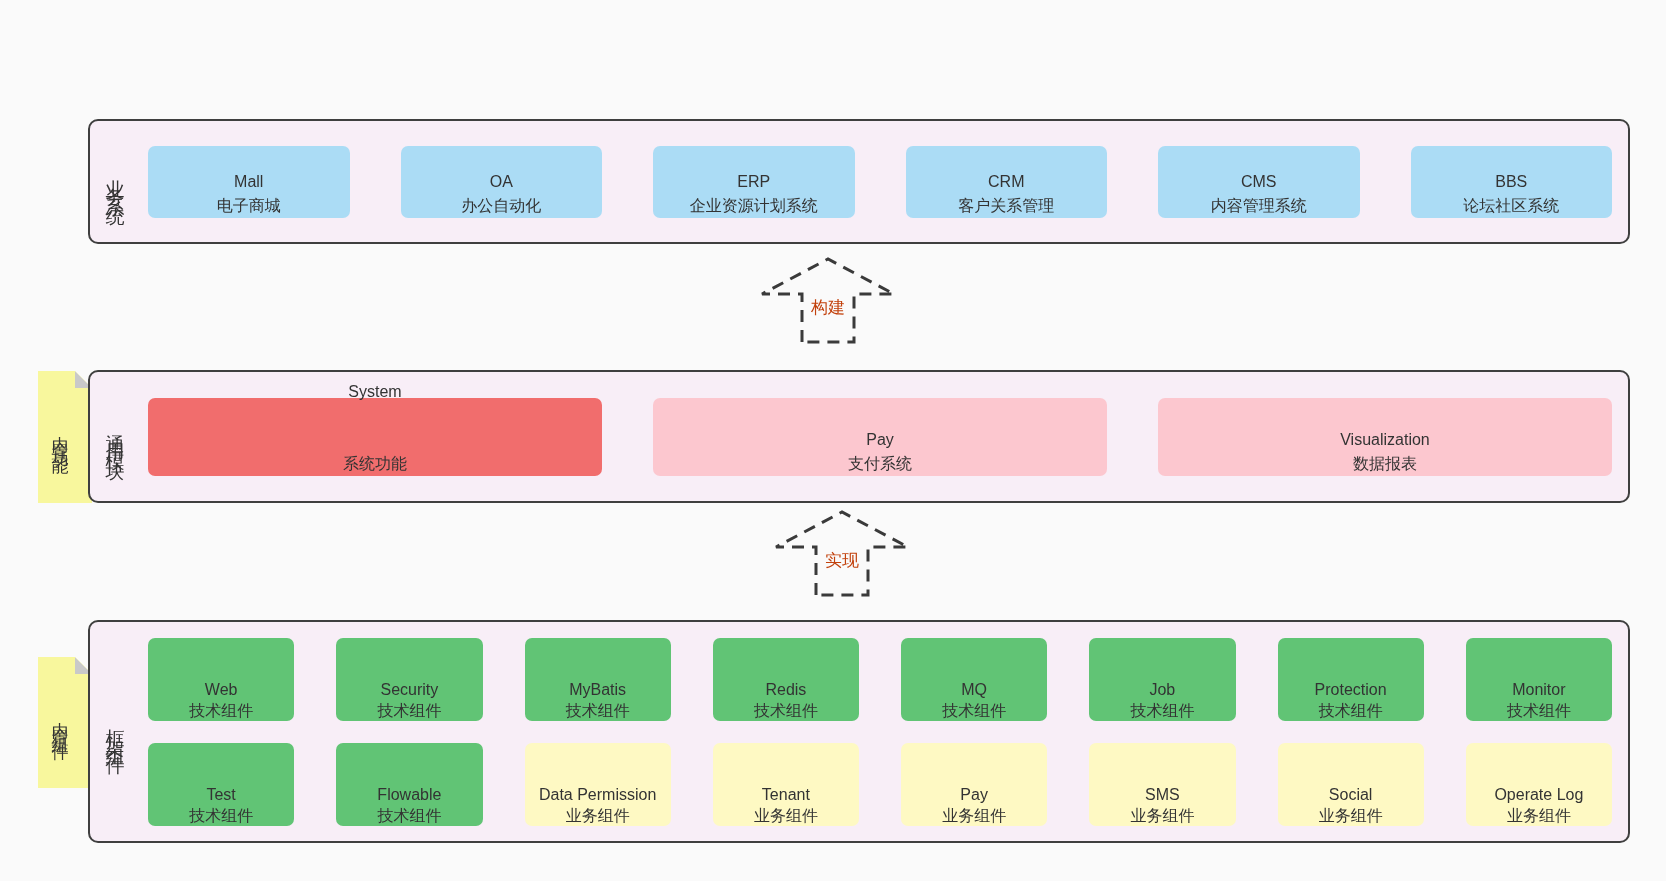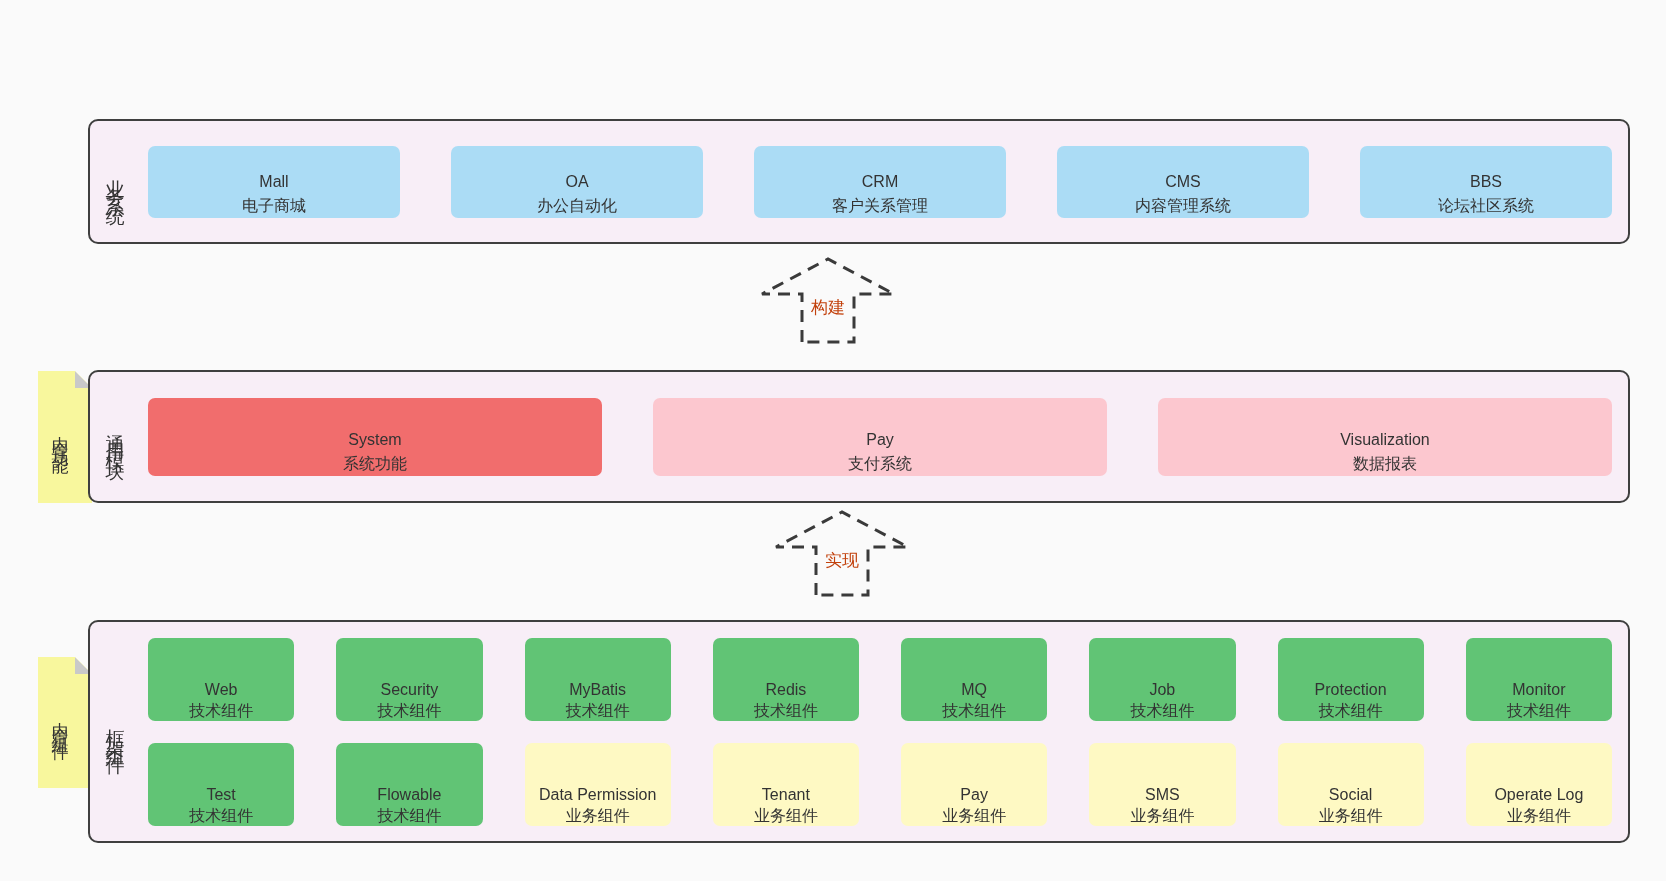--- a/index.html
+++ b/index.html
@@ -36,21 +36,21 @@
   #components-row2{top:121px;height:83px;}
 
   .box{
     flex:1 1 0;min-width:0;
     border-radius:7px;
     display:flex;flex-direction:column;align-items:center;justify-content:flex-end;
     text-align:center;font-size:16px;line-height:24px;
   }
   .row-cols8 .box{line-height:21px;}
   .box.blue{background:#abdcf5;}
-  .box.red{background:#f16d6d;}
+  .box.red{background:#f16d6d;gap:48px;}
   .box.pink{background:#fcc7cf;}
   .box.green{background:#61c475;}
   .box.green-light{background:#fef9c3;}
 
   .sticky{
     position:absolute;left:38px;width:54px;background:#f8f79d;z-index:0;
     clip-path:polygon(0 0,calc(100% - 17px) 0,100% 17px,100% 100%,0 100%);
     display:flex;align-items:center;justify-content:center;
   }
   #sticky-modules{top:371px;height:132px;}
@@ -86,20 +86,24 @@
   <div class="boxes-row row-cols6" id="business-row">
       <div class="box blue">
         <div class="box-title">Mall</div>
         <div class="box-subtitle">电子商城</div>
       </div>
       <div class="box blue">
         <div class="box-title">OA</div>
         <div class="box-subtitle">办公自动化</div>
       </div>
       <div class="box blue">
+        <div class="box-title">ERP</div>
+        <div class="box-subtitle">企业资源计划系统</div>
+      </div>
+      <div class="box blue">
         <div class="box-title">CRM</div>
         <div class="box-subtitle">客户关系管理</div>
       </div>
       <div class="box blue">
         <div class="box-title">CMS</div>
         <div class="box-subtitle">内容管理系统</div>
       </div>
       <div class="box blue">
         <div class="box-title">BBS</div>
         <div class="box-subtitle">论坛社区系统</div>

